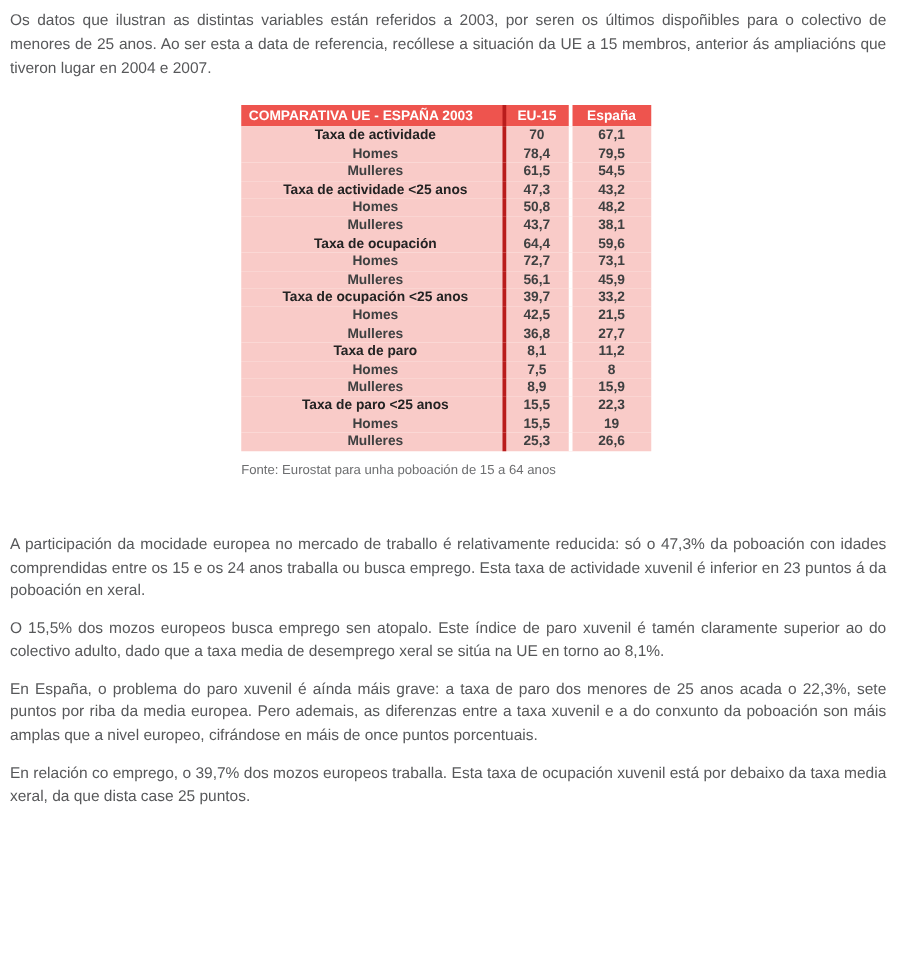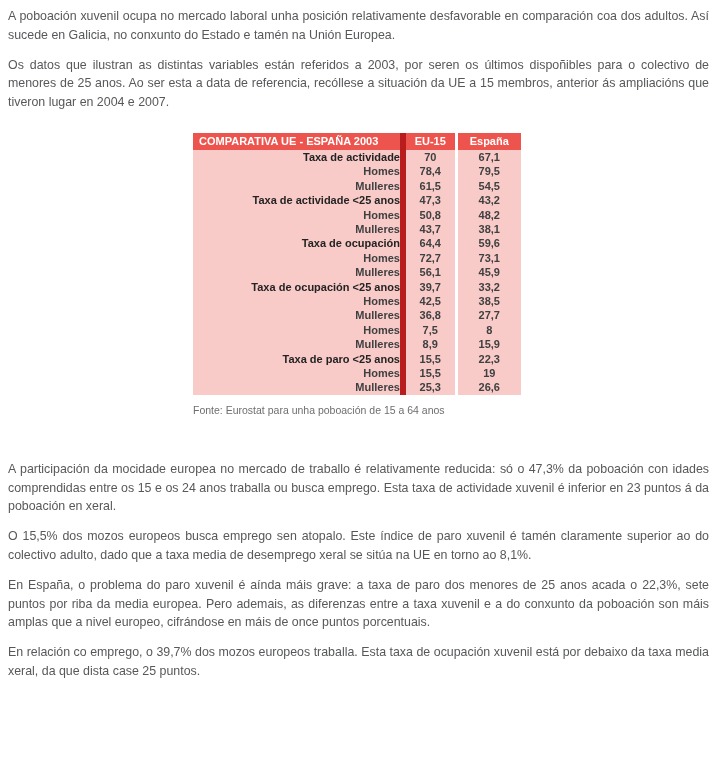--- a/index.html
+++ b/index.html
@@ -40,49 +40,48 @@
   table.cmp th {
     background: #ee544e;
     color: #ffffff;
     font-size: 11px;
     font-weight: bold;
     height: 17px;
     padding: 0;
     vertical-align: middle;
   }
   table.cmp th.c1 { text-align: left; padding-left: 6px; width: 210px; }
-  table.cmp th.c2, table.cmp td.c2 { width: 53px; text-align: center; border-left: 6px solid #b91c1c; }
+  table.cmp th.c2, table.cmp td.c2 { width: 53px; text-align: center; border-left: 3px solid #b91c1c; }
   table.cmp th.c3, table.cmp td.c3 { width: 65px; text-align: center; border-left: 3px solid #ffffff; }
   table.cmp td {
     background: #f9cbc8;
     color: #3f4041;
     font-size: 11px;
     height: 14.4px;
     line-height: 14.4px;
     padding: 0;
     vertical-align: middle;
     white-space: nowrap;
     font-weight: bold;
   }
-  table.cmp td.c1 { text-align: right; padding-left: 6px; }
+  table.cmp td.c1 { text-align: center; padding-left: 6px; }
   table.cmp tr.bold-row td.c1 { font-weight: bold; color: #232323; }
   .fonte {
     font-size: 10.5px;
     color: #6d6e70;
     margin-top: 9px;
   }
   .body-paragraphs { margin-top: 44px; }
 </style>
 </head>
 <body>
 
 <div class="page">
 
 
-  <p class="para">A poboación xuvenil ocupa no mercado laboral unha posición relativamente desfavorable en comparación coa dos adultos. Así sucede en Galicia, no conxunto do Estado e tamén na Unión Europea.</p>
   <p class="para">Os datos que ilustran as distintas variables están referidos a 2003, por seren os últimos dispoñibles para o colectivo de menores de 25 anos. Ao ser esta a data de referencia, recóllese a situación da UE a 15 membros, anterior ás ampliacións que tiveron lugar en 2004 e 2007.</p>
 
   <div class="table-section">
     <table class="cmp">
       <thead>
         <tr>
           <th class="c1">COMPARATIVA UE - ESPAÑA 2003</th>
           <th class="c2">EU-15</th>
           <th class="c3">España</th>
         </tr>
@@ -134,26 +133,31 @@
             <td class="c3">45,9</td>
           </tr>
           <tr class="bold-row">
             <td class="c1">Taxa de ocupación &lt;25 anos</td>
             <td class="c2">39,7</td>
             <td class="c3">33,2</td>
           </tr>
           <tr>
             <td class="c1">Homes</td>
             <td class="c2">42,5</td>
-            <td class="c3">38,5</td>
+            <td class="c3">21,5</td>
           </tr>
           <tr>
             <td class="c1">Mulleres</td>
             <td class="c2">36,8</td>
             <td class="c3">27,7</td>
+          </tr>
+          <tr class="bold-row">
+            <td class="c1">Taxa de paro</td>
+            <td class="c2">8,1</td>
+            <td class="c3">11,2</td>
           </tr>
           <tr>
             <td class="c1">Homes</td>
             <td class="c2">7,5</td>
             <td class="c3">8</td>
           </tr>
           <tr>
             <td class="c1">Mulleres</td>
             <td class="c2">8,9</td>
             <td class="c3">15,9</td>

